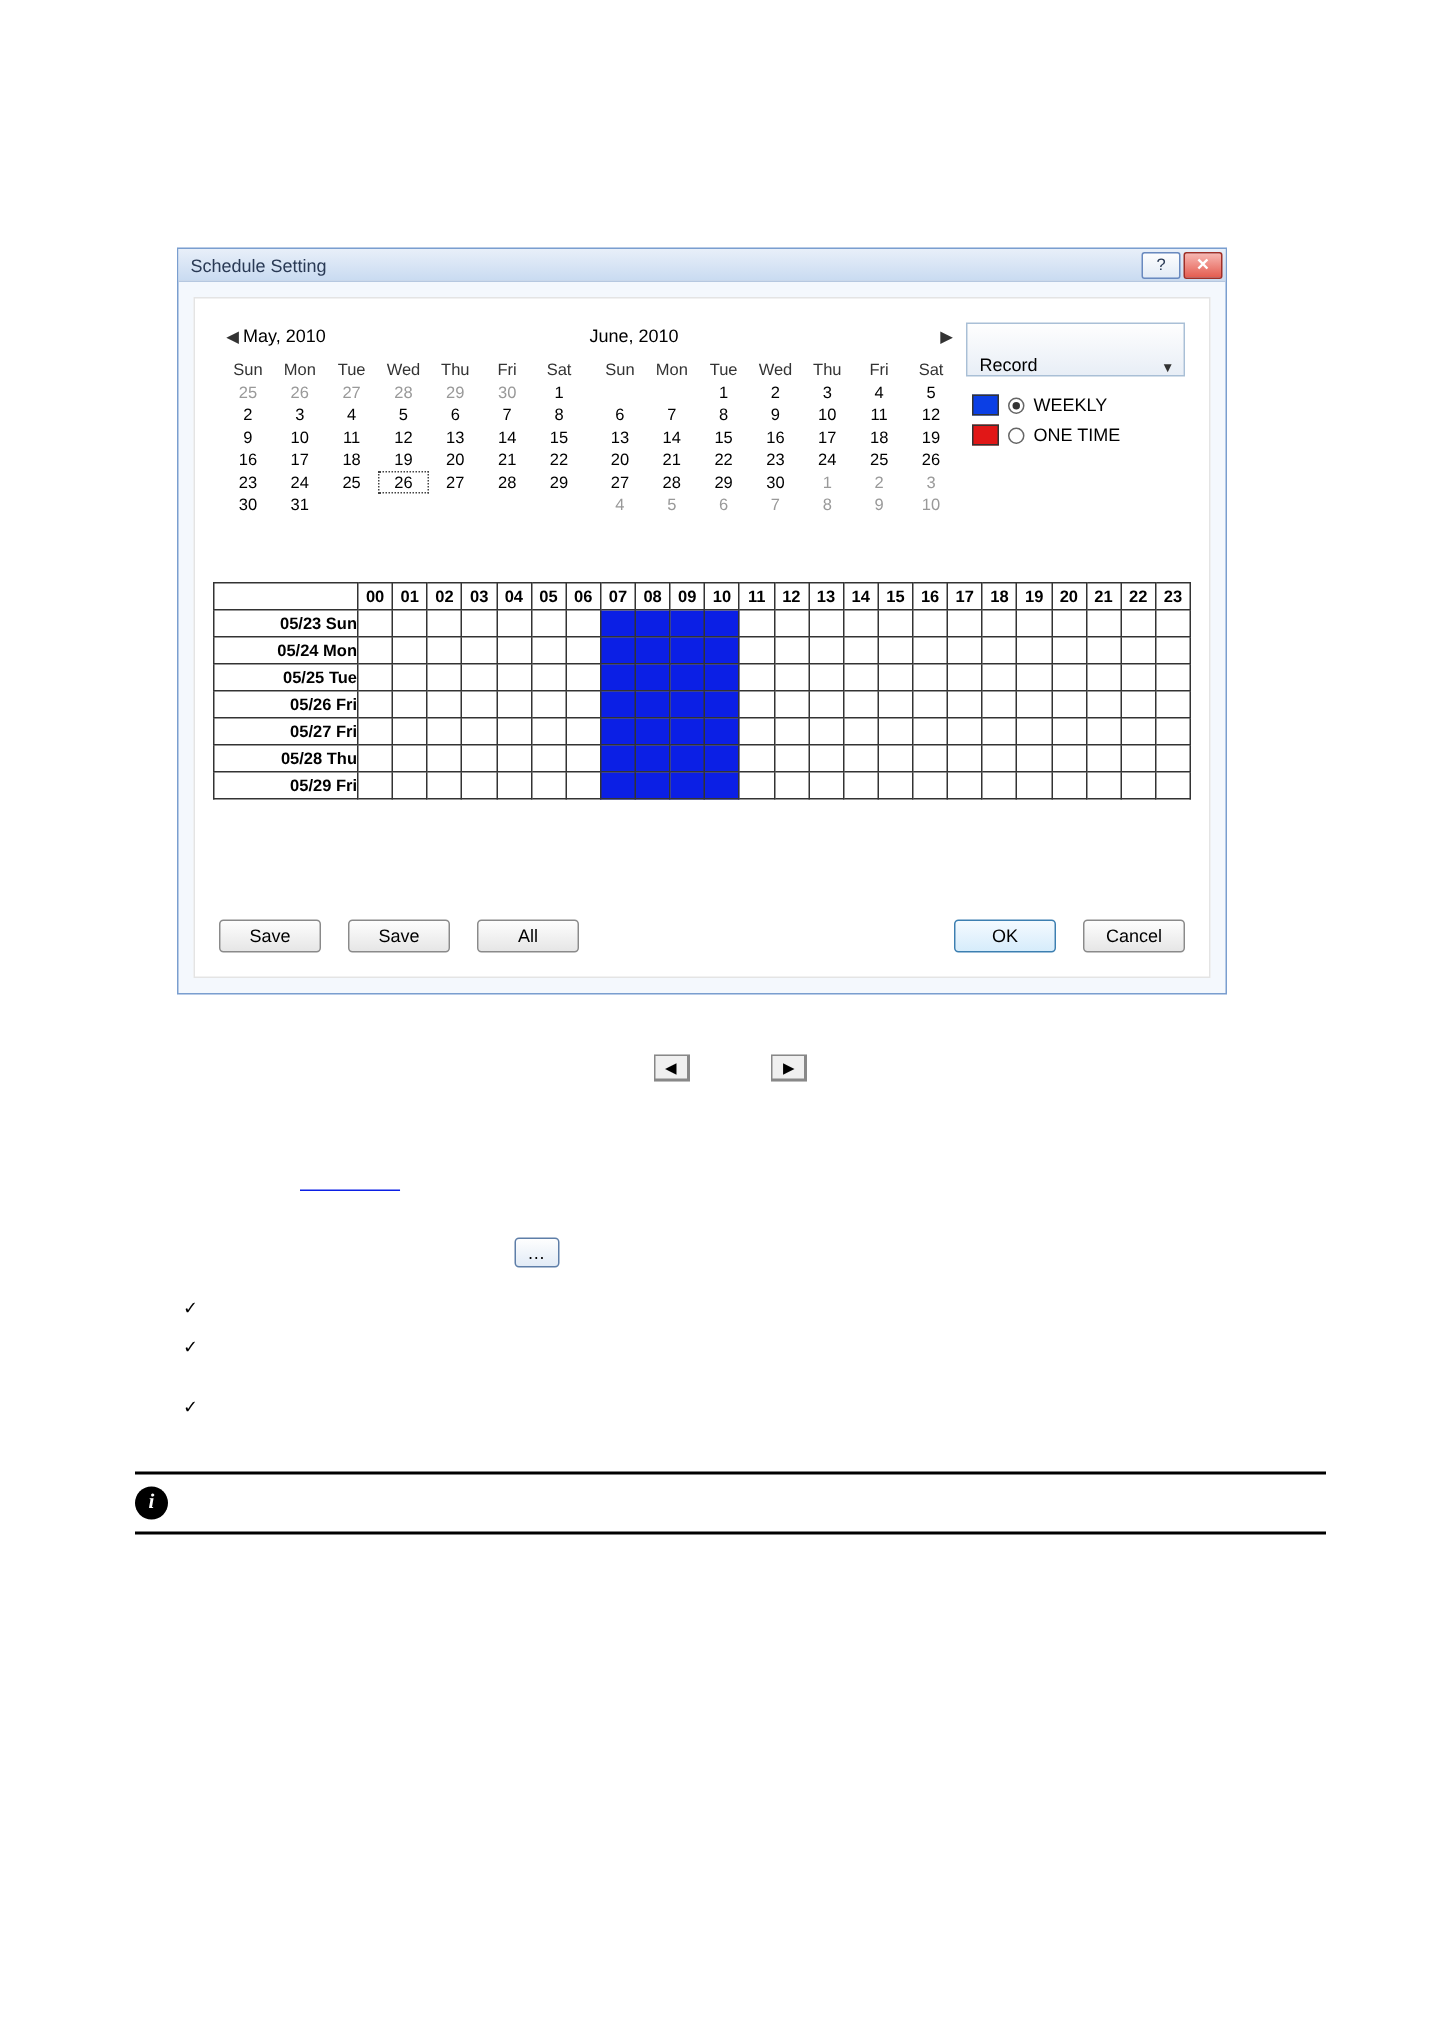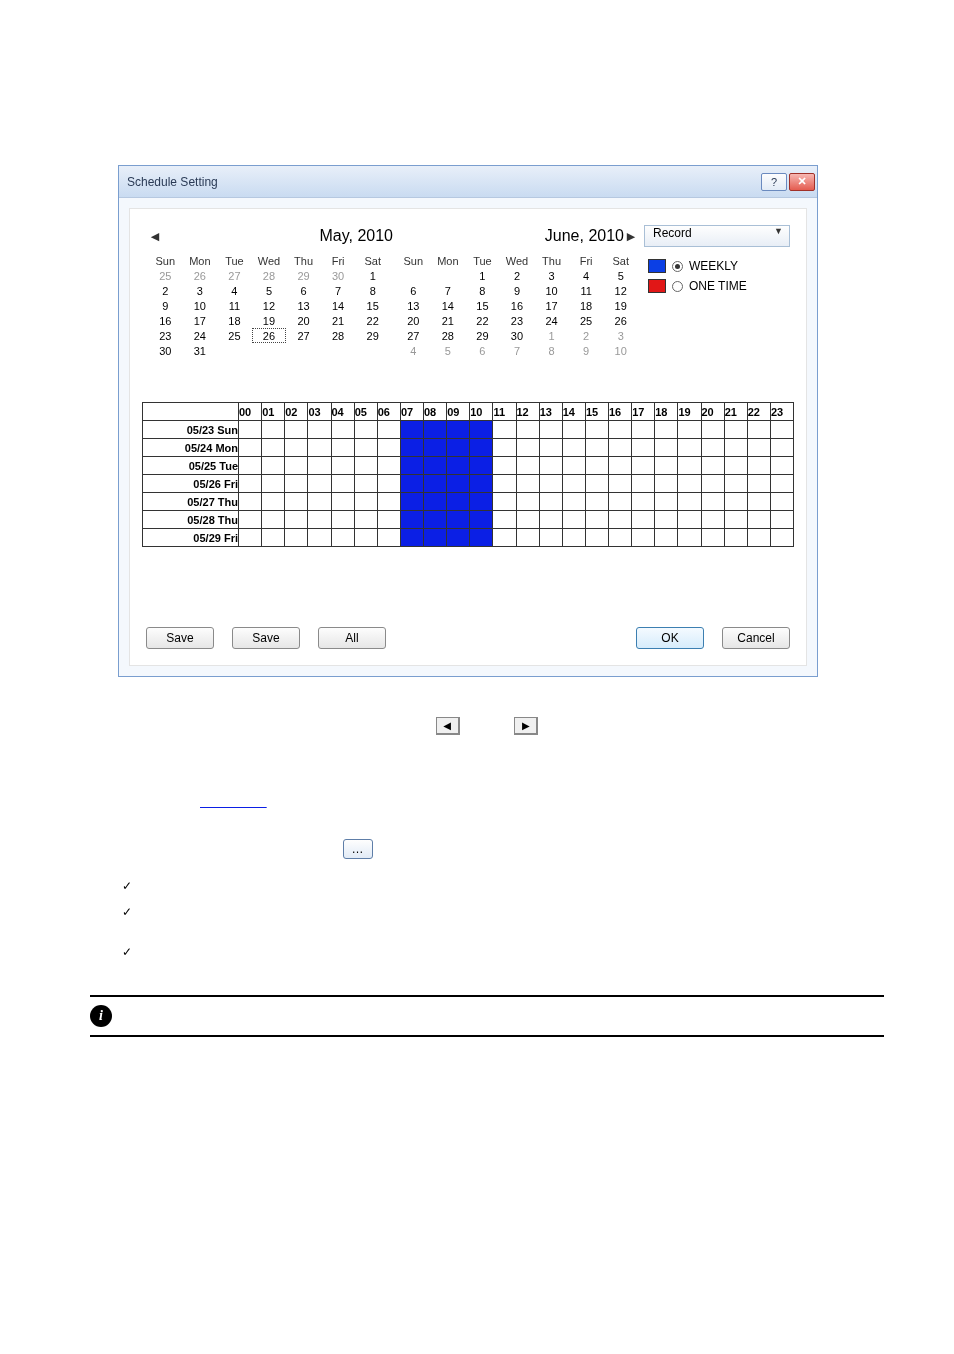--- a/index.html
+++ b/index.html
@@ -12,21 +12,21 @@
     width: 954px;
   }
   .dialog {
     position: relative;
     margin: 165px auto 0 118px;
     width: 700px;
     border: 1px solid #7a9ecf;
     background: #f4f8fd;
   }
   .titlebar {
-    height: 32px;
+    height: 22px;
     background: linear-gradient(to bottom, #e8eff9 0%, #c9dbf1 100%);
     border-bottom: 1px solid #b6c8e0;
     display: flex;
     align-items: center;
     justify-content: space-between;
     padding: 0 2px 0 8px;
     color: #2a3a55;
   }
   .titlebar-title { font-size: 12px; }
   .titlebar-btns { display:flex; gap:0; }
@@ -57,21 +57,21 @@
   .top-row { display:flex; }
   .calendars-wrap { flex: 1; padding: 8px 6px 4px 6px; }
   .cal-header {
     display:flex; align-items:center; justify-content:space-between;
     margin-bottom: 8px;
   }
   .cal-arrow {
     width:14px; font-size:11px; cursor:pointer; color:#333;
     user-select:none; text-align:center;
   }
-  .cal-month { flex:1; text-align:right; font-size:16px; }
+  .cal-month { flex:1; text-align:left; font-size:12px; }
   .cal-pair { display:flex; gap: 6px; }
   .month-block { flex:1; }
   table.cal {
     border-collapse: collapse;
     width: 100%;
     table-layout: fixed;
   }
   table.cal th, table.cal td {
     text-align:center;
     font-size:11px;
@@ -84,24 +84,24 @@
     outline: 1px dotted #444;
     outline-offset: -1px;
   }
 
   .right-panel {
     width: 150px;
     padding: 6px 4px 4px 0;
   }
   .dropdown {
     width: 100%;
-    height: 22px;
+    height: 36px;
     border: 1px solid #a9bfd6;
     background: linear-gradient(to bottom,#fefefe,#e8eef6);
-    display:flex; align-items:flex-start; justify-content:space-between;
+    display:flex; align-items:flex-end; justify-content:space-between;
     padding: 0 6px 0 8px;
     font-size:12px;
     margin-bottom: 12px;
   }
   .dd-arrow { font-size:9px; color:#333; }
   .legend-row {
     display:flex; align-items:center; gap:6px; margin: 4px 0 6px 4px;
   }
   .swatch {
     width:18px; height:14px; border:1px solid #333;
@@ -133,21 +133,21 @@
   table.sched th.rowlabel, table.sched td.rowlabel {
     width: 96px;
     text-align: right;
     padding-left: 0;
     font-weight: bold;
     background:#fff;
   }
   table.sched th.h {
     background: #fff;
     font-weight: bold;
-    text-align:left;
+    text-align:center;
   }
   td.cell { background:#fff; }
   td.cell.fill { background:#0b1fe5; }
 
   
   .btn-row {
     display:flex; justify-content:space-between;
     margin-top: 80px;
     padding: 0 4px;
   }
@@ -527,21 +527,21 @@
               <td class="cell"></td>
               <td class="cell"></td>
               <td class="cell"></td>
               <td class="cell"></td>
               <td class="cell"></td>
               <td class="cell"></td>
               <td class="cell"></td>
               <td class="cell"></td>
             </tr>
             <tr>
-              <td class="rowlabel">05/27 Thu</td>
+              <td class="rowlabel">05/27 Fri</td>
               <td class="cell"></td>
               <td class="cell"></td>
               <td class="cell"></td>
               <td class="cell"></td>
               <td class="cell"></td>
               <td class="cell"></td>
               <td class="cell"></td>
               <td class="cell fill"></td>
               <td class="cell fill"></td>
               <td class="cell fill"></td>

